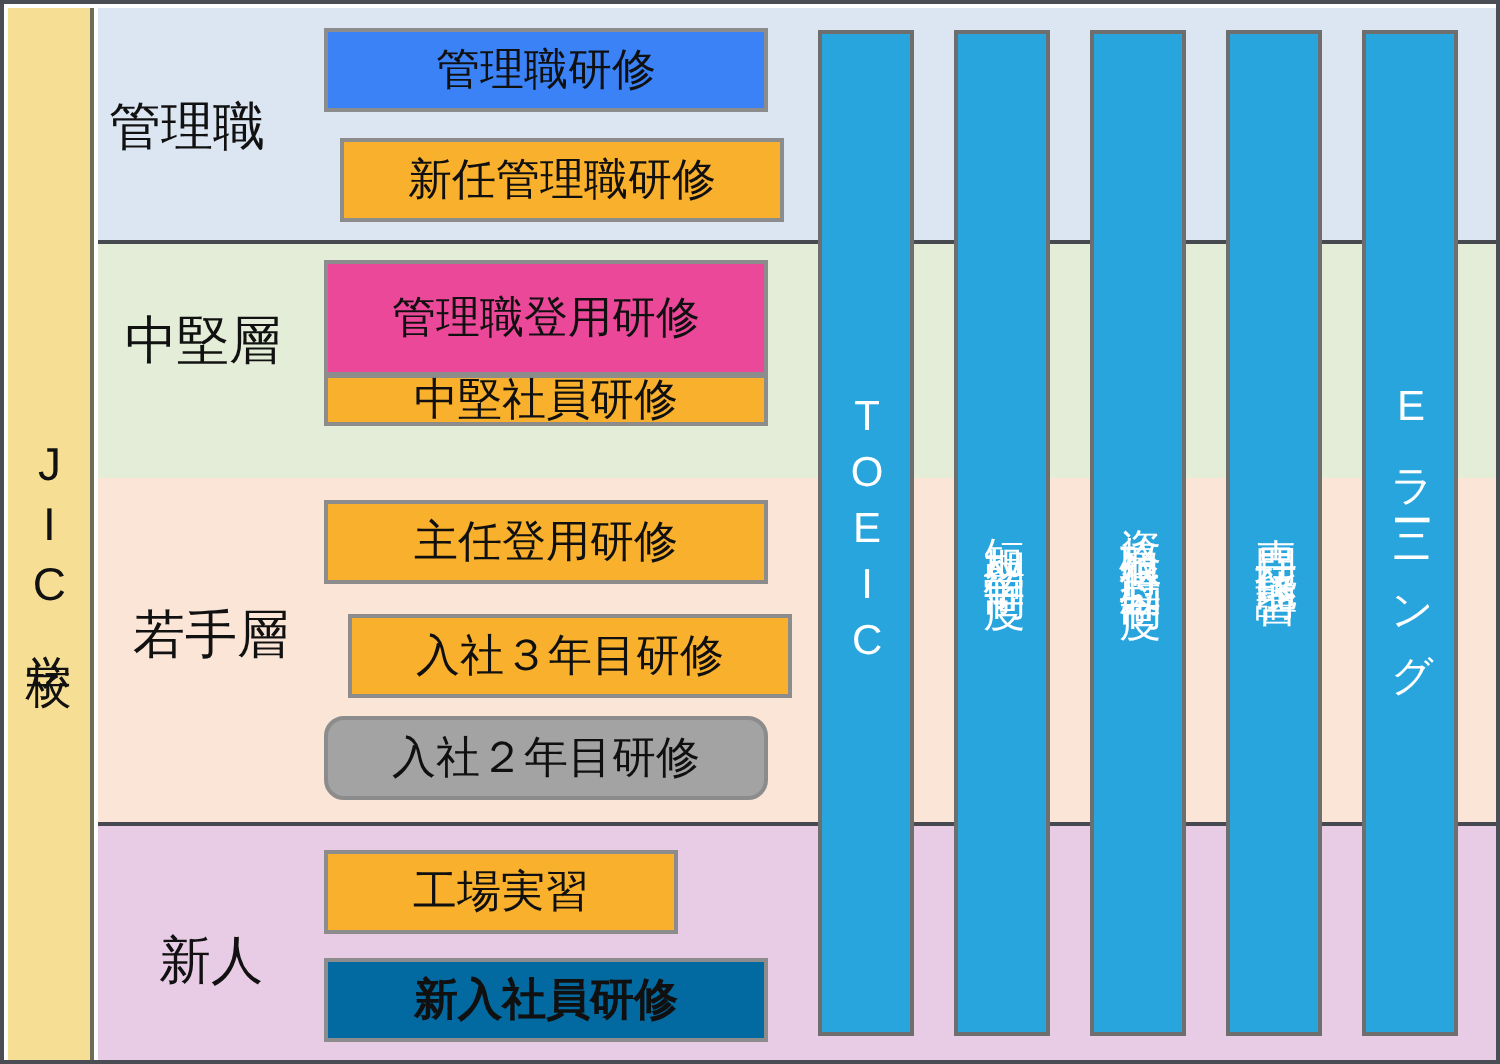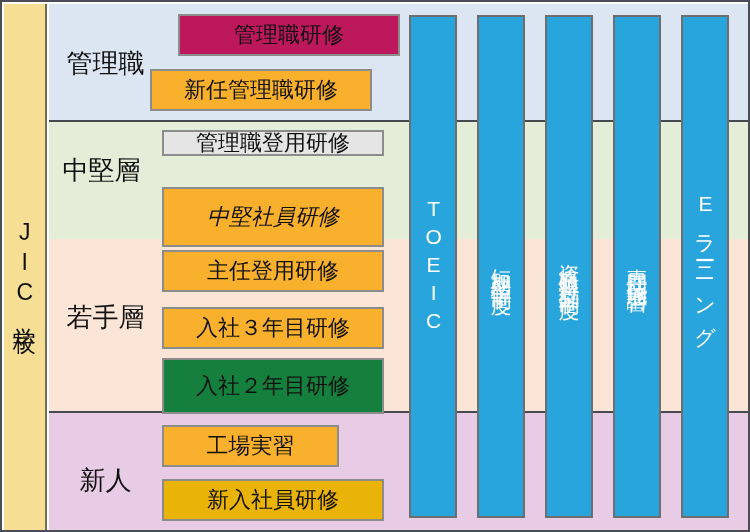--- a/index.html
+++ b/index.html
@@ -45,36 +45,36 @@
 </style>
 </head>
 <body>
 
 <div id="stage" style="border-color: rgb(74, 77, 84);">
   <div class="abs rail" id="rail" style="left: 2px; top: 2px; width: 43px; height: 528px; background: rgb(246, 223, 148); border-right: 2px solid rgb(110, 109, 88);">
     <span class="vert">JIC学校</span>
   </div>
   <div id="bands-root">
       <div class="abs band" style="left: 47px; top: 2px; width: 701px; height: 118px; background: rgb(219, 230, 242);"></div>
-      <div class="abs band-label" style="left: 47px; top: 2px; width: 113px; height: 118px;">管理職</div>
-      <div class="abs tbox" style="left: 160px; top: 12px; width: 222px; height: 42px; background: #be185d; border-color: rgb(140, 140, 140); margin-left: 16px;">管理職研修</div>
-      <div class="abs tbox" style="left: 148px; top: 67px; width: 222px; height: 42px; background: rgb(248, 176, 45); border-color: rgb(140, 140, 140);">新任管理職研修</div>
+      <div class="abs band-label" style="left: 35px; top: 2px; width: 113px; height: 118px;">管理職</div>
+      <div class="abs tbox" style="left: 160px; top: 12px; width: 222px; height: 42px; background: #3b82f6; border-color: rgb(140, 140, 140);">管理職研修</div>
+      <div class="abs tbox" style="left: 168px; top: 67px; width: 222px; height: 42px; background: rgb(248, 176, 45); border-color: rgb(140, 140, 140);">新任管理職研修</div>
       <div class="abs band" style="left: 47px; top: 120px; width: 701px; height: 117px; background: rgb(227, 237, 215);"></div>
       <div class="abs band-label" style="left: 43px; top: 120px; width: 113px; height: 96px;">中堅層</div>
-      <div class="abs tbox" style="left: 160px; top: 128px; width: 222px; height: 26px; background: #e5e5e5; border-color: rgb(140, 140, 140);">管理職登用研修</div>
-      <div class="abs tbox" style="left: 160px; top: 185px; width: 222px; height: 60px; background: rgb(248, 176, 45); border-color: rgb(140, 140, 140); font-style: italic;">中堅社員研修</div>
+      <div class="abs tbox" style="left: 160px; top: 128px; width: 222px; height: 58px; background: #ec4899; border-color: rgb(140, 140, 140);">管理職登用研修</div>
+      <div class="abs tbox" style="left: 160px; top: 185px; width: 222px; height: 26px; background: rgb(248, 176, 45); border-color: rgb(140, 140, 140);">中堅社員研修</div>
       <div class="abs band" style="left: 47px; top: 237px; width: 701px; height: 174px; background: rgb(251, 229, 215);"></div>
       <div class="abs band-label" style="left: 47px; top: 237px; width: 113px; height: 156px;">若手層</div>
       <div class="abs tbox" style="left: 160px; top: 248px; width: 222px; height: 42px; background: rgb(248, 176, 45); border-color: rgb(140, 140, 140); text-align: center;">主任登用研修</div>
-      <div class="abs tbox" style="left: 160px; top: 305px; width: 222px; height: 42px; background: rgb(248, 176, 45); border-color: rgb(140, 140, 140);">入社３年目研修</div>
-      <div class="abs tbox" style="left: 160px; top: 356px; width: 222px; height: 56px; background: #15803d; border-color: rgb(140, 140, 140);">入社２年目研修</div>
+      <div class="abs tbox" style="left: 172px; top: 305px; width: 222px; height: 42px; background: rgb(248, 176, 45); border-color: rgb(140, 140, 140);">入社３年目研修</div>
+      <div class="abs tbox" style="left: 160px; top: 356px; width: 222px; height: 42px; background: #a3a3a3; border-color: rgb(140, 140, 140); border-radius: 10px;">入社２年目研修</div>
       <div class="abs band" style="left: 47px; top: 411px; width: 701px; height: 119px; background: rgb(232, 204, 229);"></div>
       <div class="abs band-label" style="left: 47px; top: 411px; width: 113px; height: 134px;">新人</div>
       <div class="abs tbox" style="left: 160px; top: 423px; width: 177px; height: 42px; background: rgb(248, 176, 45); border-color: rgb(140, 140, 140);">工場実習</div>
-      <div class="abs tbox" style="left: 160px; top: 477px; width: 222px; height: 42px; background: #eab308; border-color: rgb(140, 140, 140);">新入社員研修</div>
+      <div class="abs tbox" style="left: 160px; top: 477px; width: 222px; height: 42px; background: #0369a1; border-color: rgb(140, 140, 140); font-weight: bold;">新入社員研修</div>
       <div class="abs sep-line" style="left: 47px; top: 118px; width: 701px; background: rgb(70, 73, 79);"></div>
       <div class="abs sep-line" style="left: 47px; top: 409px; width: 701px; background: rgb(70, 73, 79);"></div>
     </div>
   <div id="pillars-root">
       <div class="abs pillar" style="left: 407px; top: 13px; width: 48px; height: 503px; background: rgb(41, 165, 222); border-color: rgb(110, 110, 110);">
         <span class="vert">TOEIC</span>
       </div>
       <div class="abs pillar" style="left: 475px; top: 13px; width: 48px; height: 503px; background: rgb(41, 165, 222); border-color: rgb(110, 110, 110);">
         <span class="vert">短期留学制度</span>
       </div>

